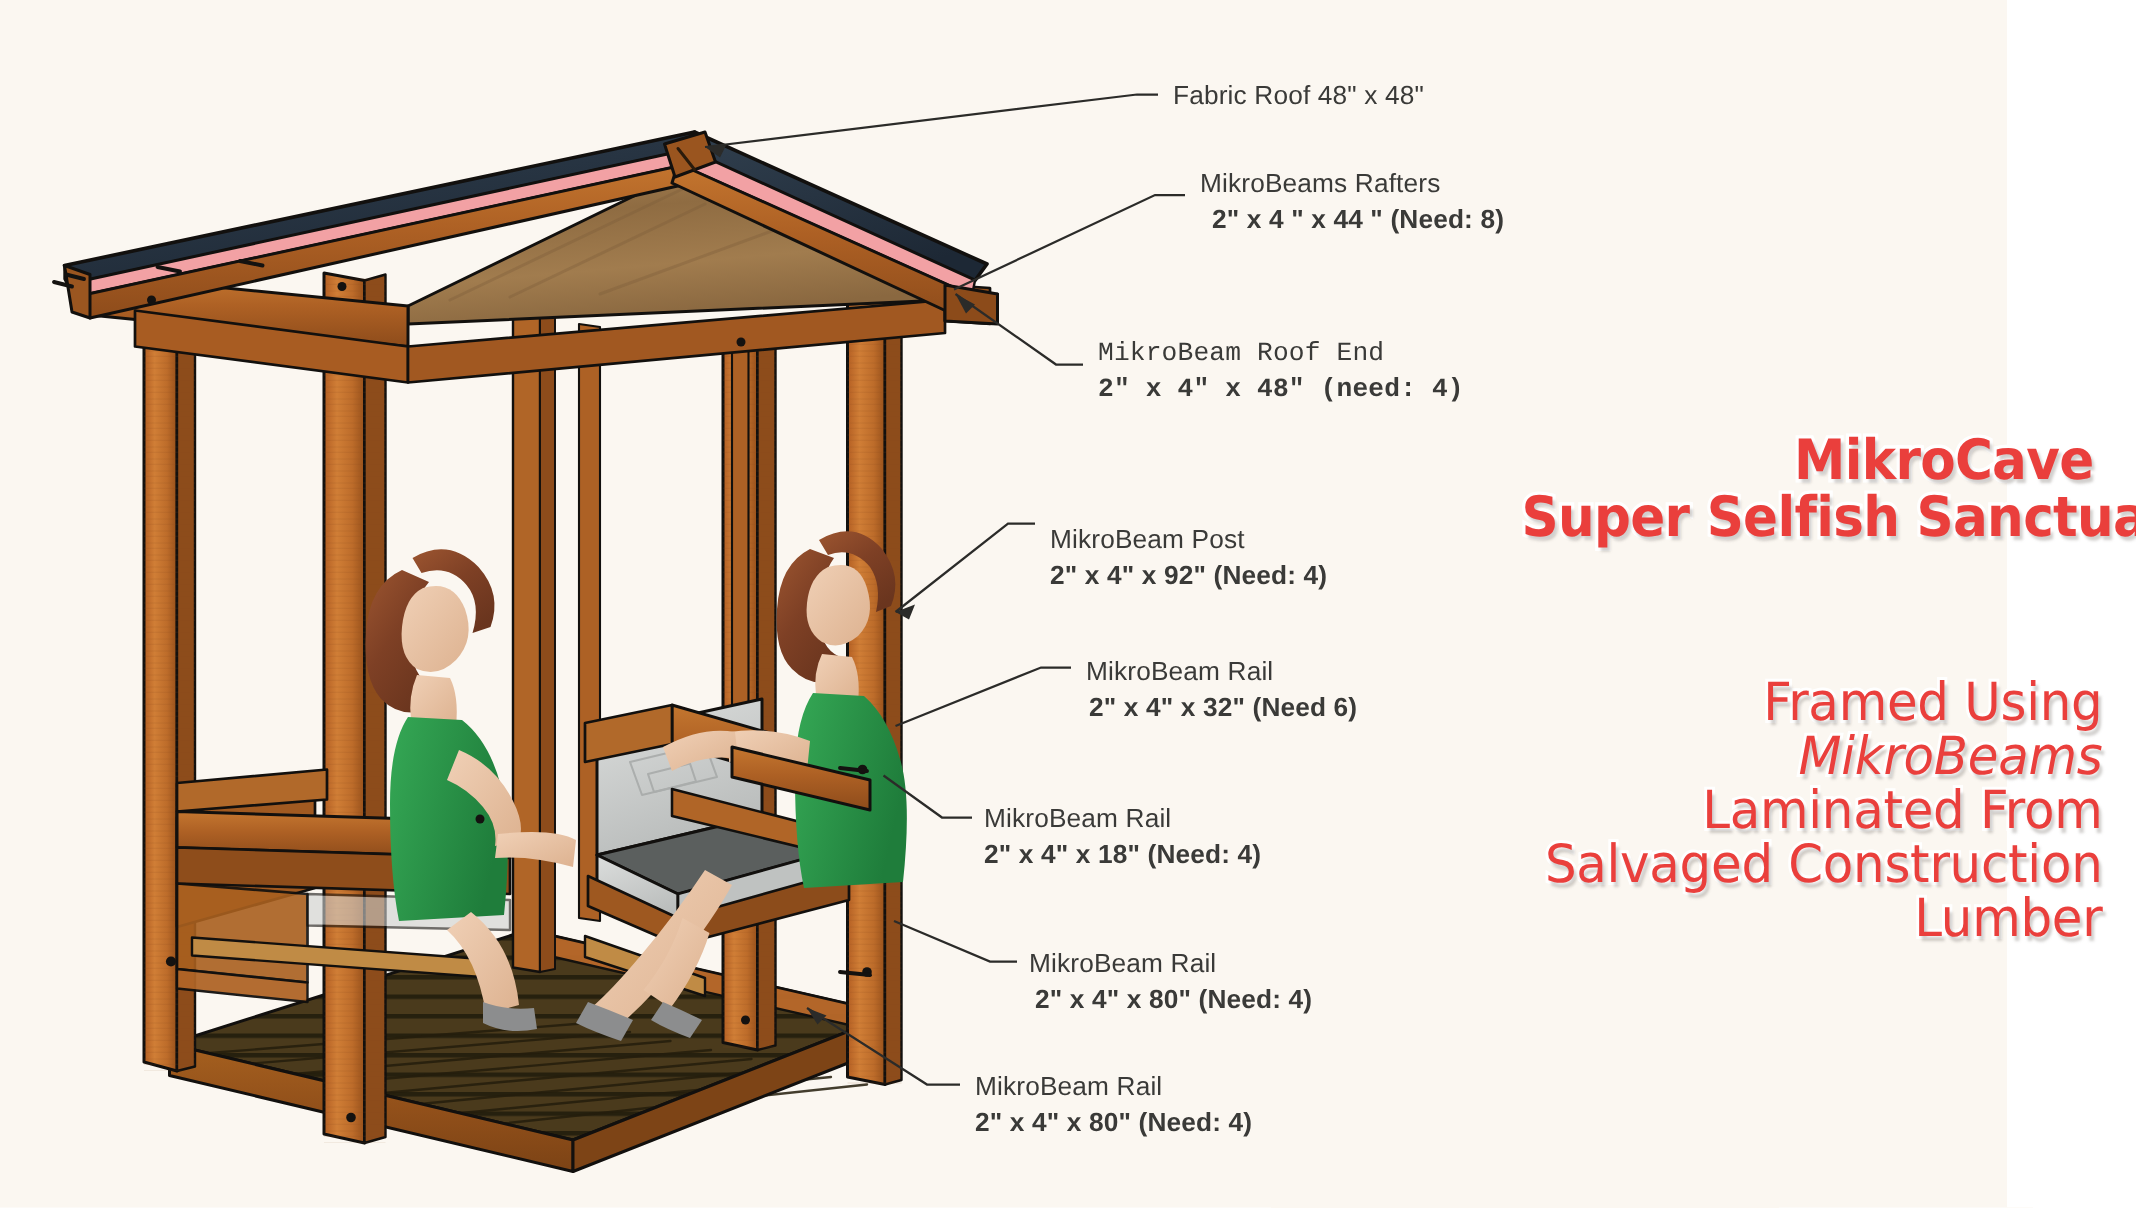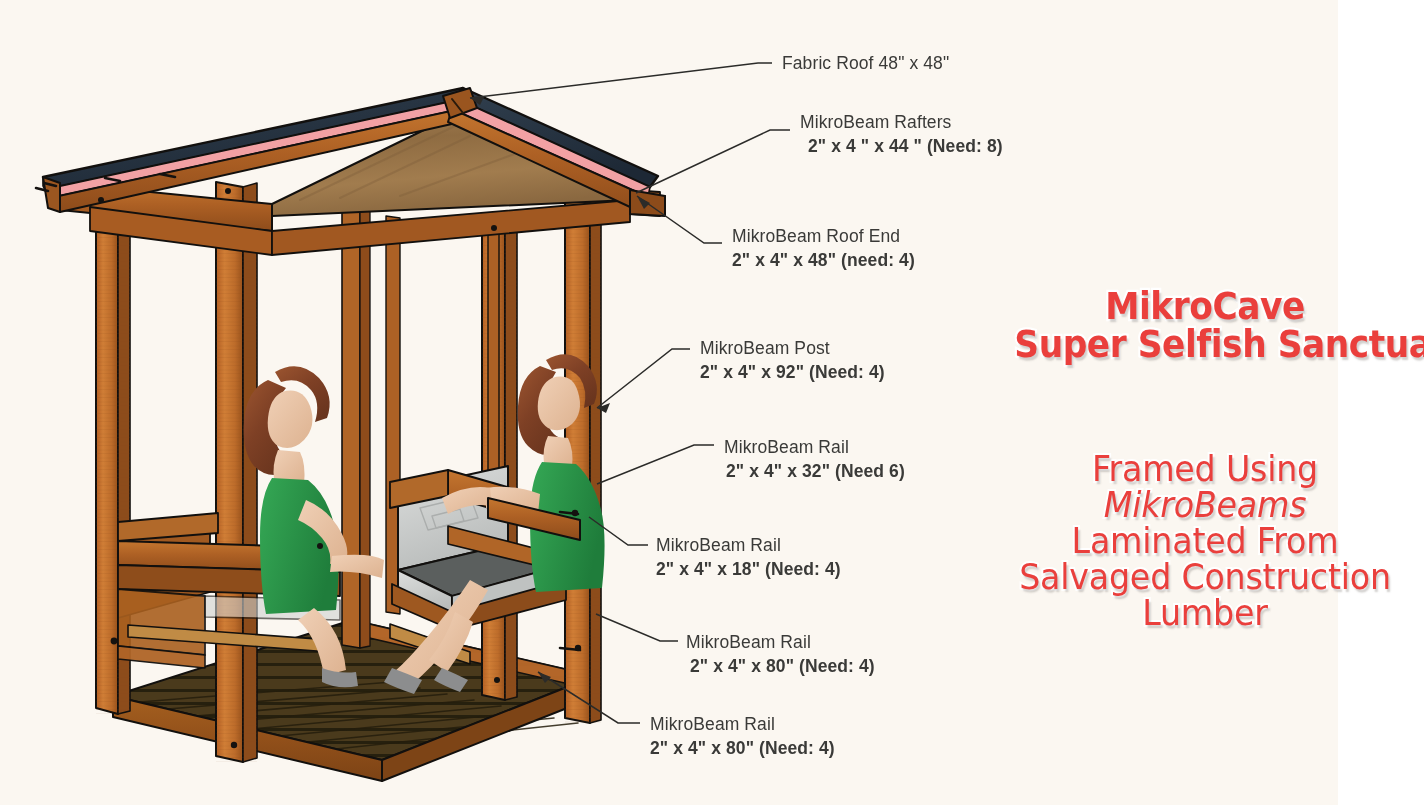--- a/index.html
+++ b/index.html
@@ -12,21 +12,21 @@
   }
   #stage{position:absolute;inset:0;width:1424px;height:805px;}
   .bgcream{position:absolute;left:0;top:0;width:1338px;height:805px;background:#fbf7f1;}
 
   
   .callout{position:absolute;color:#3a3a38;white-space:nowrap;}
   .callout .ln1{font-size:17.5px;font-weight:400;letter-spacing:.1px;line-height:1.35;}
   .callout .ln2{font-size:17.5px;font-weight:700;letter-spacing:.1px;line-height:1.35;}
 
   
-  .titleblock{position:absolute;text-align:center;}
+  .titleblock{position:absolute;text-align:right;}
   .tl{
     color:#ea3f3c;
     font-family:"DejaVu Sans","Liberation Sans",sans-serif;
     font-weight:700;
     -webkit-text-stroke:4.5px #ffffff;
     paint-order:stroke fill;
     text-shadow:2px 3px 2px rgba(140,135,130,.40);
     line-height:1.03;
     white-space:nowrap;
   }
@@ -298,30 +298,30 @@
       <polygon points="597,408 610,403 606,413"></polygon>
       <polygon points="538,672 551,677 545,683"></polygon>
     </g>
   </svg>
 
   <div class="callout" style="left:782px;top:52px;">
     <div class="ln1">Fabric Roof 48" x 48"</div>
   </div>
 
   <div class="callout" style="left:800px;top:111px;">
-    <div class="ln1">MikroBeam Rafters</div>
+    <div class="ln1">MikroBeams Rafters</div>
     <div class="ln2" style="padding-left:8px;">2" x 4 " x 44 " (Need: 8)</div>
   </div>
 
-  <div class="callout" style="left:732px;top:225px;">
+  <div class="callout" style="left:732px;top:225px;font-family:Liberation Mono, monospace;">
     <div class="ln1">MikroBeam Roof End</div>
     <div class="ln2" style="padding-left:-2px;">2" x 4" x 48" (need: 4)</div>
   </div>
 
-  <div class="callout" style="left:700px;top:337px;">
+  <div class="callout" style="left:700px;top:348px;">
     <div class="ln1">MikroBeam Post</div>
     <div class="ln2">2" x 4" x 92" (Need: 4)</div>
   </div>
 
   <div class="callout" style="left:724px;top:436px;">
     <div class="ln1">MikroBeam Rail</div>
     <div class="ln2" style="padding-left:2px;">2" x 4" x 32" (Need 6)</div>
   </div>
 
   <div class="callout" style="left:656px;top:534px;">

